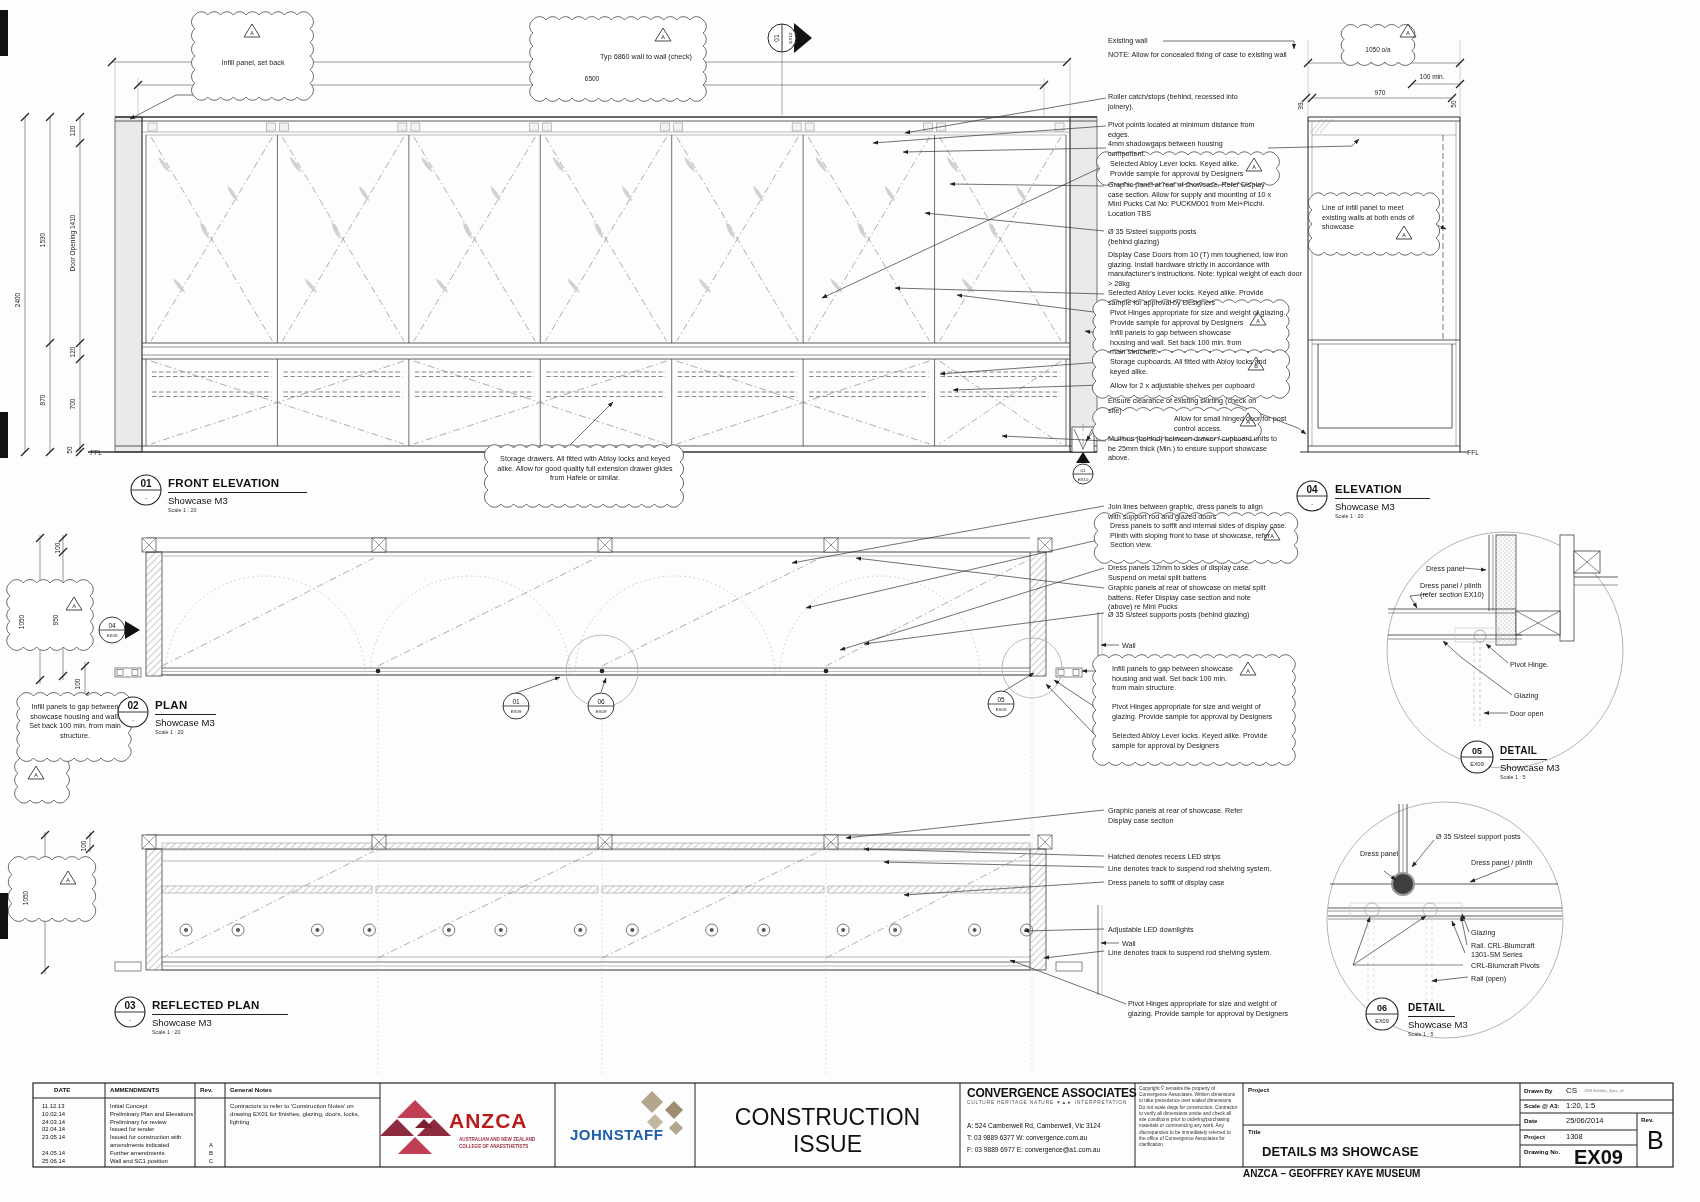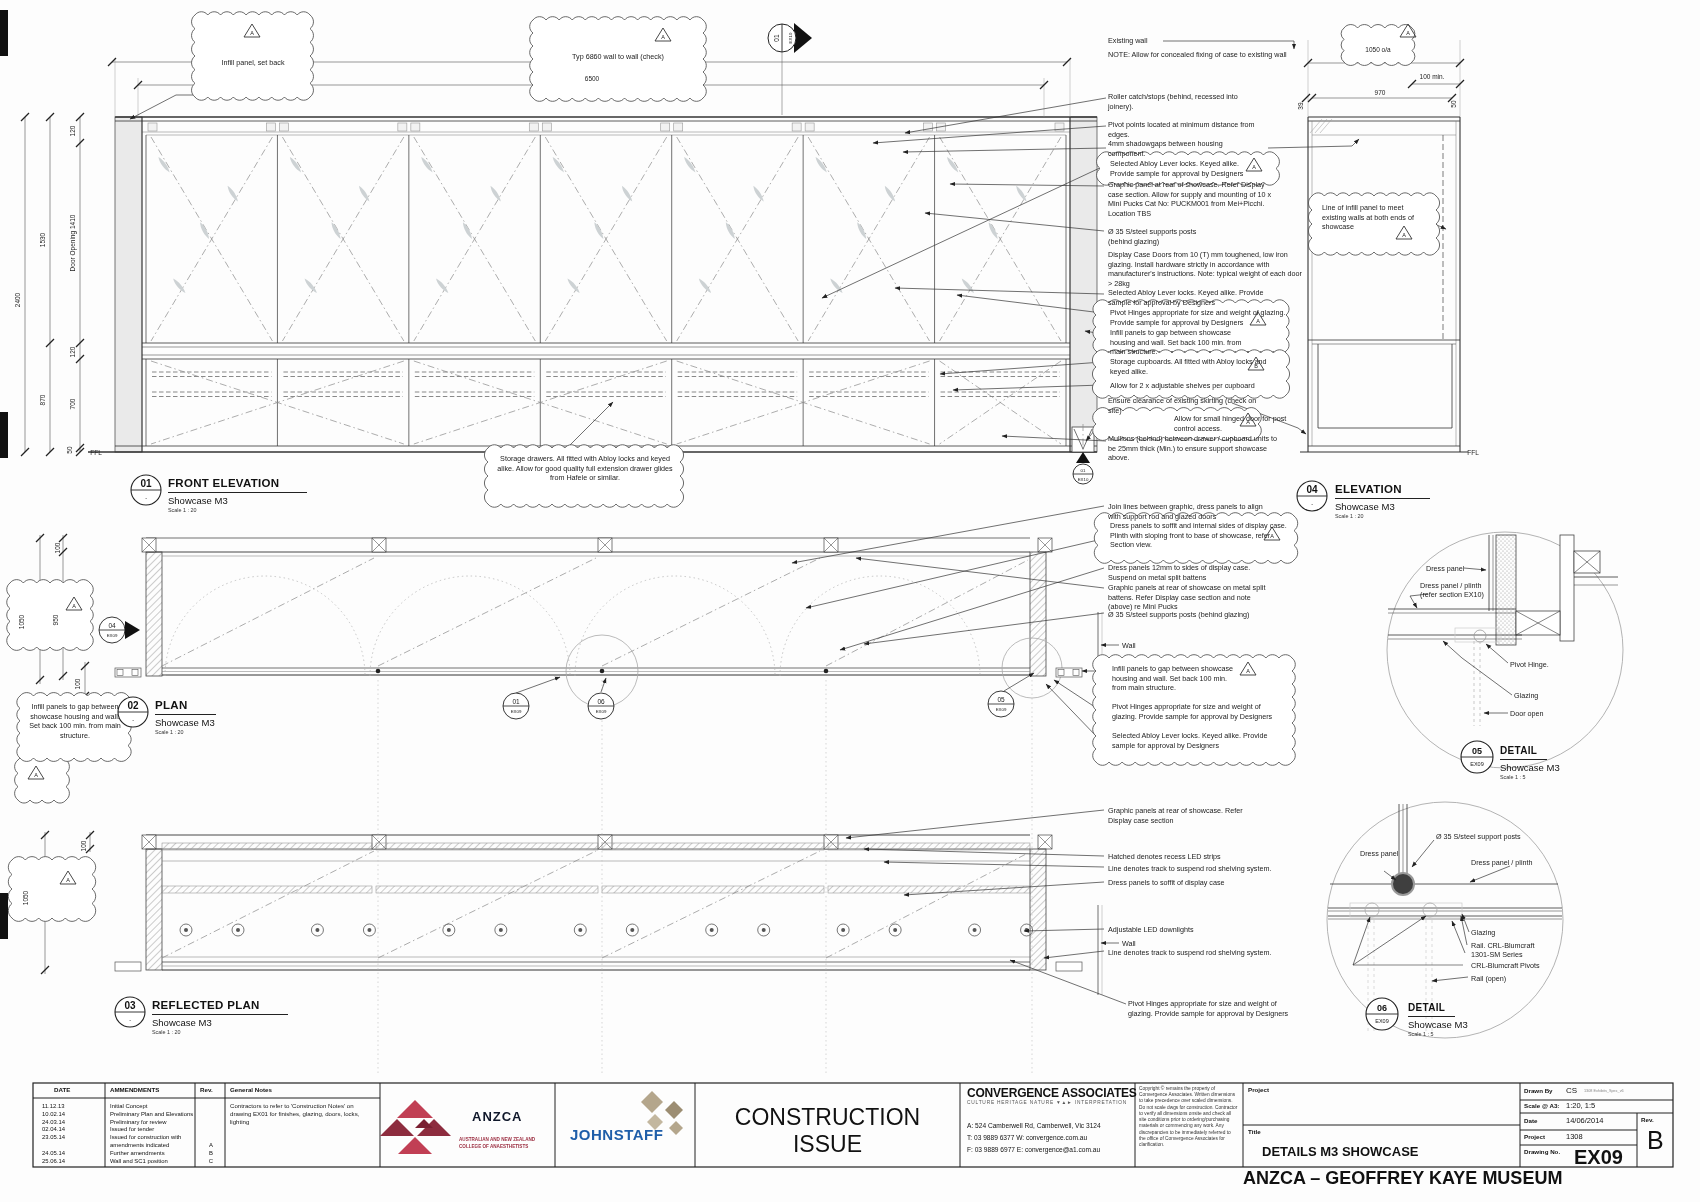--- a/index.html
+++ b/index.html
@@ -691,21 +691,21 @@
 <div class="n" style="left:1110px;top:308px;width:182px">Pivot Hinges appropriate for size and weight of glazing. Provide sample for approval by Designers</div>
 <div class="n" style="left:1110px;top:328px;width:140px">Infill panels to gap between showcase housing and wall. Set back 100 min. from main structure.</div>
 <div class="n" style="left:1110px;top:357px;width:170px">Storage cupboards. All fitted with Abloy locks and keyed alike.</div>
 <div class="n" style="left:1110px;top:381px;width:170px">Allow for 2 x adjustable shelves per cupboard</div>
 <div class="n" style="left:1108px;top:396px;width:150px">Ensure clearance of existing skirting (check on site)</div>
 <div class="n" style="left:1174px;top:414px;width:135px">Allow for small hinged door for post control access.</div>
 <div class="n" style="left:1108px;top:434px;width:172px">Mullions (behind) between drawer / cupboard units to be 25mm thick (Min.) to ensure support showcase above.</div>
 
 <div class="n cn" style="left:497px;top:454px;width:176px">Storage drawers. All fitted with Abloy locks and keyed alike. Allow for good quality full extension drawer glides from Hafele or similar.</div>
 <div class="n cn" style="left:203px;top:58px;width:100px">Infill panel, set back</div>
-<div class="n cn" style="left:540px;top:52px;width:156px">Typ 6860 wall to wall (check)</div>
+<div class="n cn" style="left:568px;top:52px;width:156px">Typ 6860 wall to wall (check)</div>
 <div class="n" style="left:1322px;top:203px;width:104px">Line of infill panel to meet existing walls at both ends of showcase</div>
 
 <div class="n" style="left:1108px;top:502px;width:162px">Join lines between graphic, dress panels to align with support rod and glazed doors</div>
 <div class="n" style="left:1110px;top:521px;width:180px">Dress panels to soffit and internal sides of display case. Plinth with sloping front to base of showcase, refer Section view.</div>
 <div class="n" style="left:1108px;top:563px;width:148px">Dress panels 12mm to sides of display case. Suspend on metal split battens</div>
 <div class="n" style="left:1108px;top:583px;width:168px">Graphic panels at rear of showcase on metal split battens. Refer Display case section and note (above) re Mini Pucks</div>
 <div class="n" style="left:1108px;top:610px;width:210px">Ø 35 S/steel supports posts (behind glazing)</div>
 <div class="n" style="left:1122px;top:641px;width:40px">Wall</div>
 <div class="n" style="left:1112px;top:664px;width:126px">Infill panels to gap between showcase housing and wall. Set back 100 min. from main structure.</div>
 <div class="n" style="left:1112px;top:702px;width:172px">Pivot Hinges appropriate for size and weight of glazing. Provide sample for approval by Designers</div>
@@ -763,48 +763,48 @@
       <div class="tb" style="left: 110px; top: 1142px; width: 90px; font-size: 5.9px; text-align: left;">amendments indicated</div>
       <div class="tb" style="left: 203px; top: 1142px; width: 16px; font-size: 5.9px; text-align: center;">A</div>
       <div class="tb" style="left: 42px; top: 1149.8px; width: 55px; font-size: 5.9px; text-align: left;">24.05.14</div>
       <div class="tb" style="left: 110px; top: 1149.8px; width: 90px; font-size: 5.9px; text-align: left;">Further amendments</div>
       <div class="tb" style="left: 203px; top: 1149.8px; width: 16px; font-size: 5.9px; text-align: center;">B</div>
       <div class="tb" style="left: 42px; top: 1157.6px; width: 55px; font-size: 5.9px; text-align: left;">25.06.14</div>
       <div class="tb" style="left: 110px; top: 1157.6px; width: 90px; font-size: 5.9px; text-align: left;">Wall and SC1 position</div>
       <div class="tb" style="left: 203px; top: 1157.6px; width: 16px; font-size: 5.9px; text-align: center;">C</div>
     </div>
 
-<div class="tb" style="left:472px;top:1109px;font-size:13px;font-weight:bold;letter-spacing:1px;color:#0f172a">ANZCA</div>
+<div class="tb" style="left:449px;top:1109px;font-size:21px;font-weight:bold;letter-spacing:1px;color:#b91c1c">ANZCA</div>
 <div class="tb" style="left:459px;top:1137px;font-size:4.6px;font-weight:bold;color:#9c2f42">AUSTRALIAN AND NEW ZEALAND</div>
 <div class="tb" style="left:459px;top:1144px;font-size:4.6px;font-weight:bold;color:#9c2f42">COLLEGE OF ANAESTHETISTS</div>
 <div class="tb" style="left:570px;top:1126px;font-size:15px;font-weight:bold;color:#1f5ea9;letter-spacing:.5px">JOHNSTAFF</div>
 
 <div class="tb" style="left:695px;top:1104px;width:265px;text-align:center;font-size:23px">CONSTRUCTION</div>
 <div class="tb" style="left:695px;top:1131px;width:265px;text-align:center;font-size:23px">ISSUE</div>
 
 <div class="tb" style="left:967px;top:1086px;font-size:12px;font-weight:bold;letter-spacing:-.2px">CONVERGENCE ASSOCIATES</div>
 <div class="tb" style="left:967px;top:1100px;font-size:4.8px;letter-spacing:.8px;color:#555">CULTURE   HERITAGE   NATURE   ▼▲► INTERPRETATION</div>
 <div class="tb" style="left:967px;top:1122px;font-size:6.6px">A: 524 Camberwell Rd, Camberwell, Vic 3124</div>
 <div class="tb" style="left:967px;top:1134px;font-size:6.6px">T: 03 9889 6377      W: convergence.com.au</div>
 <div class="tb" style="left:967px;top:1146px;font-size:6.6px">F: 03 9889 6977      E: convergence@a1.com.au</div>
 
 <div class="n" style="left:1139px;top:1086px;width:99px;font-size:4.8px;line-height:1.3;color:#333">Copyright © remains the property of Convergence Associates. Written dimensions to take precedence over scaled dimensions. Do not scale dwgs for construction. Contractor to verify all dimensions onsite and check all site conditions prior to ordering/purchasing materials or commencing any work. Any discrepancies to be immediately referred to the office of Convergence Associates for clarification.</div>
 
 <div class="tb lb" style="left:1248px;top:1086px">Project</div>
-<div class="tb" style="left:1243px;top:1168px;width:277px;text-align:right;font-size:18px;font-weight:600">ANZCA – GEOFFREY KAYE MUSEUM</div>
+<div class="tb" style="left:1243px;top:1168px;width:277px;text-align:left;font-size:10px;font-weight:600">ANZCA – GEOFFREY KAYE MUSEUM</div>
 <div class="tb lb" style="left:1248px;top:1128px">Title</div>
 <div class="tb" style="left:1262px;top:1144px;font-size:13px;font-weight:600">DETAILS M3 SHOWCASE</div>
 
 <div class="tb lb" style="left:1524px;top:1087px">Drawn By</div>
 <div class="tb" style="left:1566px;top:1086px;font-size:8px">CS</div>
 <div class="tb" style="left:1584px;top:1089px;font-size:3.8px;color:#888">1308 Exhibits_Spec_v6</div>
 <div class="tb lb" style="left:1524px;top:1102px">Scale @ A3:</div>
 <div class="tb" style="left:1566px;top:1101px;font-size:7.5px">1:20, 1:5</div>
 <div class="tb lb" style="left:1524px;top:1117px">Date</div>
-<div class="tb" style="left:1566px;top:1116px;font-size:7.5px">14/06/2014</div>
+<div class="tb" style="left:1566px;top:1116px;font-size:7.5px">25/06/2014</div>
 <div class="tb lb" style="left:1524px;top:1133px">Project</div>
 <div class="tb" style="left:1566px;top:1132px;font-size:7.5px">1308</div>
 <div class="tb lb" style="left:1524px;top:1148px">Drawing No.</div>
 <div class="tb" style="left:1574px;top:1146px;font-size:20px;font-weight:600">EX09</div>
 <div class="tb lb" style="left:1641px;top:1116px">Rev.</div>
 <div class="tb" style="left:1647px;top:1126px;font-size:25px">B</div>
 
 </div>
 
 </body></html>

